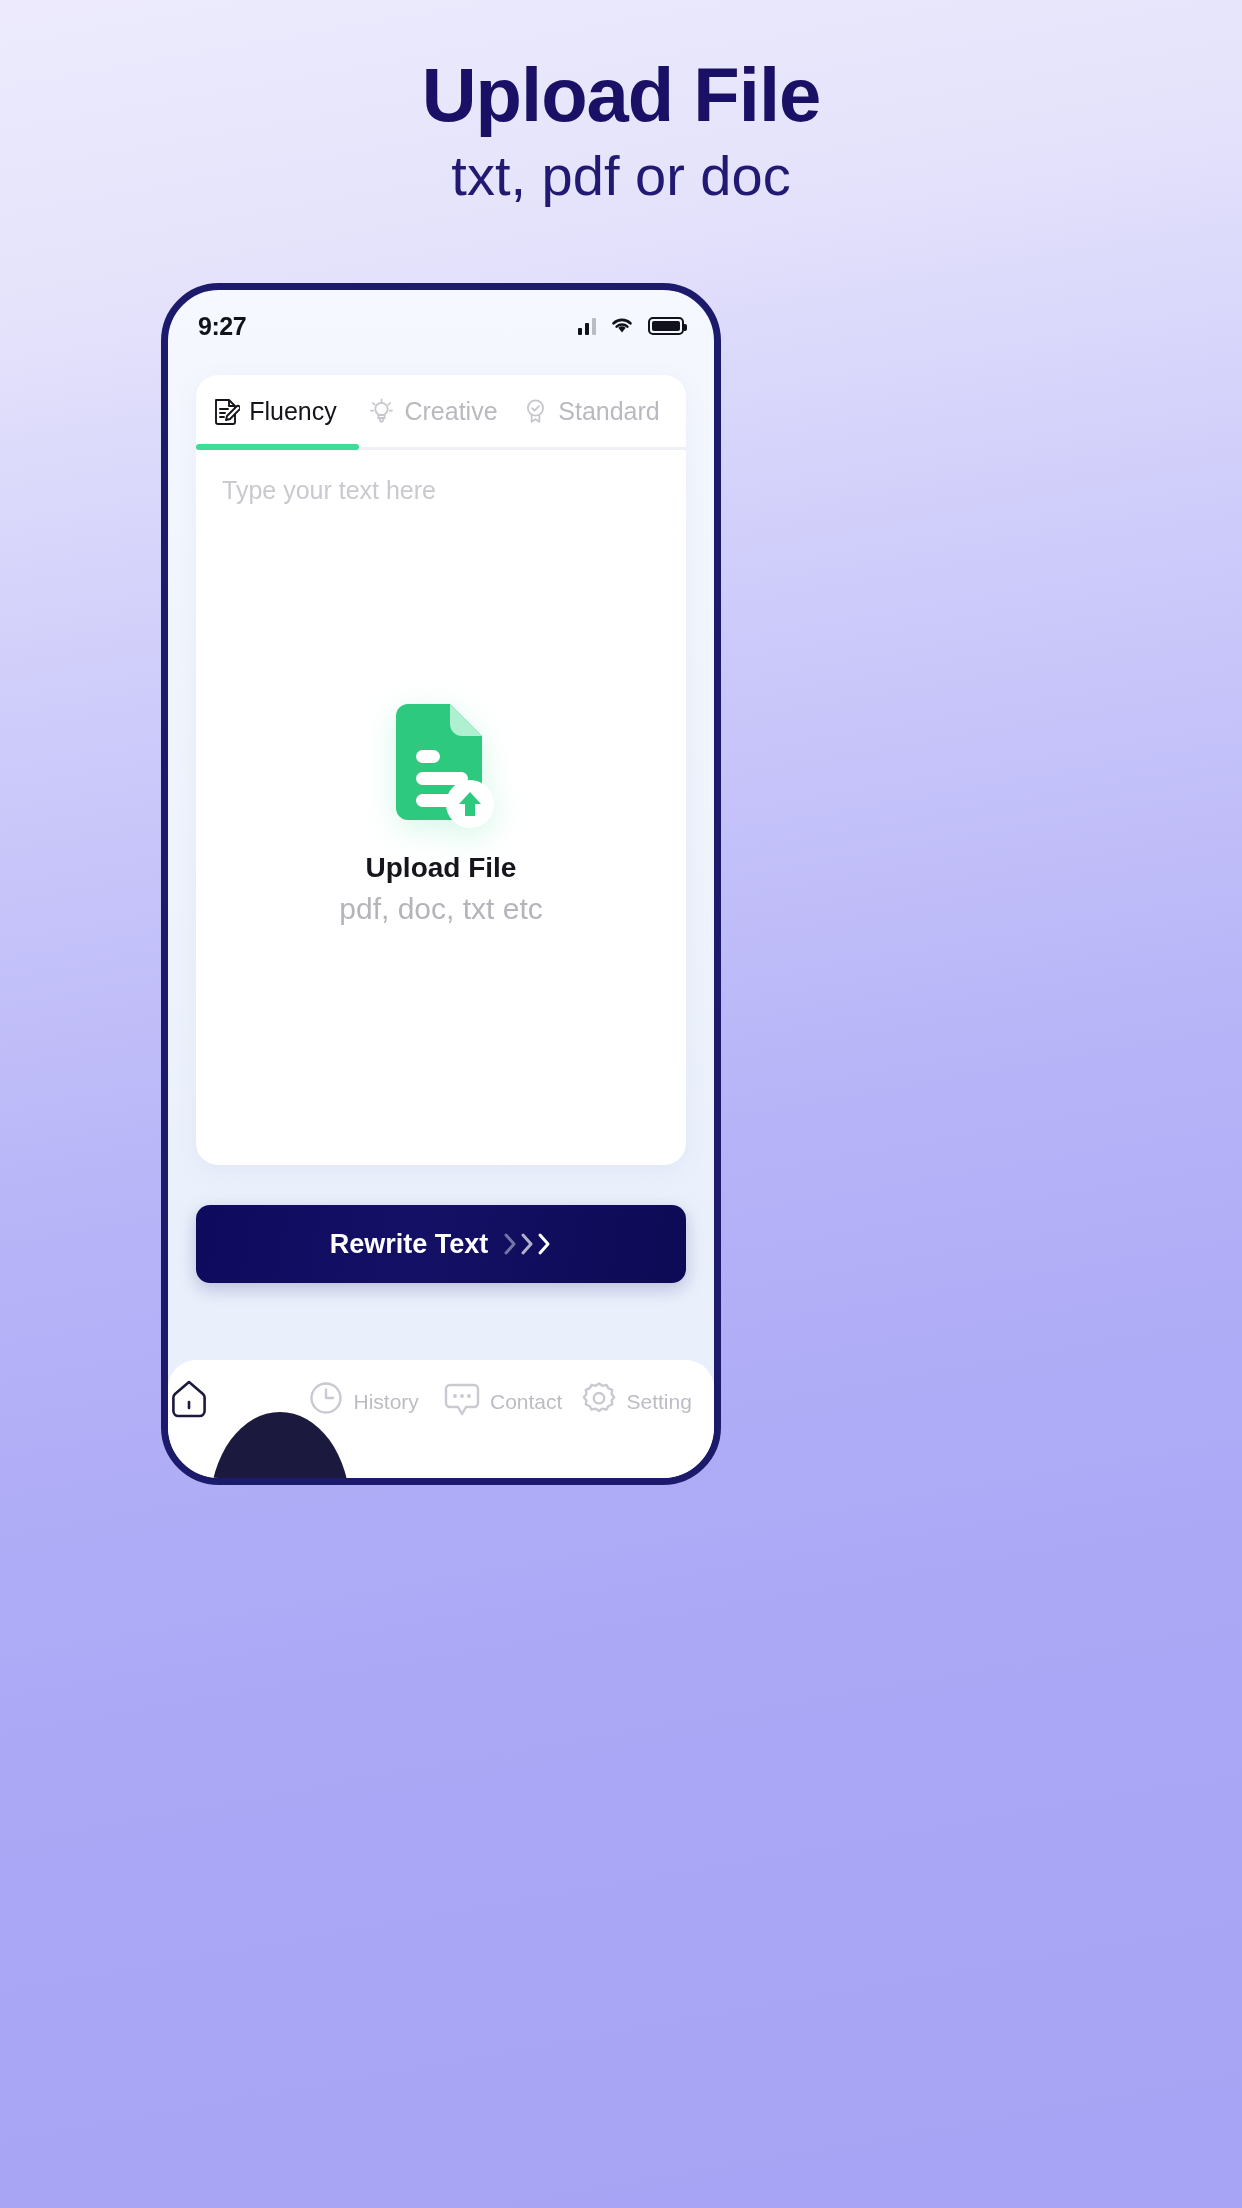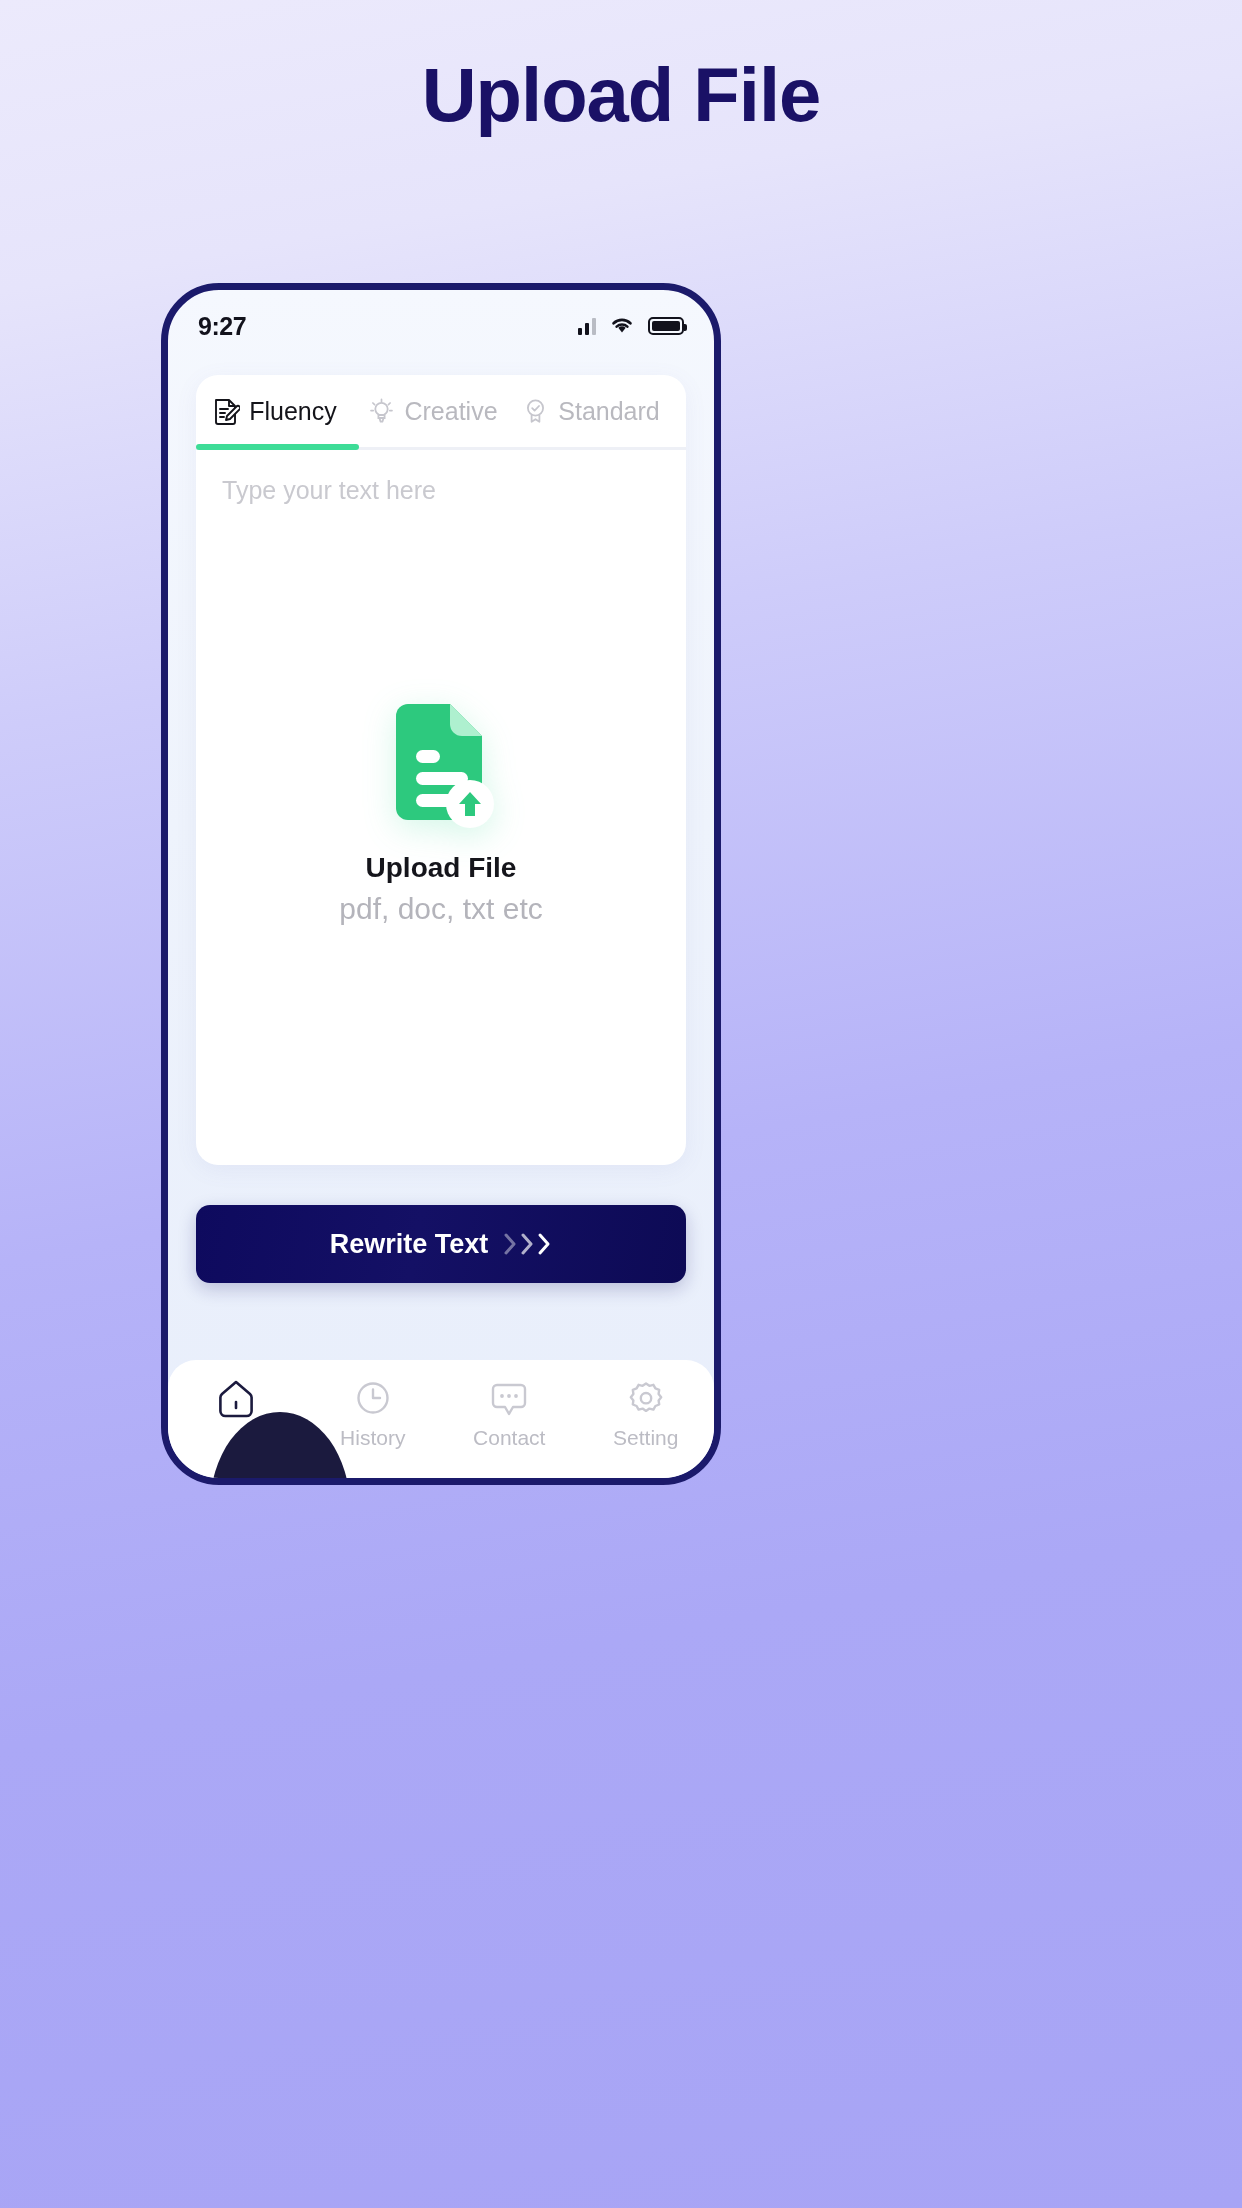--- a/index.html
+++ b/index.html
@@ -93,32 +93,33 @@
   .chev svg:nth-child(1){ opacity:0.42; }
   .chev svg:nth-child(2){ opacity:0.68; }
   .chev svg:nth-child(3){ opacity:1; }
 
   
   .navbar {
     position:absolute; left:0; right:0; bottom:0; height:118px; background:#ffffff;
     border-radius:28px 28px 46px 46px; display:flex; align-items:flex-start;
     padding-top:18px; overflow:hidden;
   }
-  .navitem { flex:1; display:flex; flex-direction:column; align-items:center; gap:0; position:relative; z-index:2;}
+  .navitem { flex:1; display:flex; flex-direction:row; align-items:center; gap:7px; position:relative; z-index:2;}
   .navitem .nlabel { font-size:21px; color:#bcbcc4; }
   .nav-blob {
     position:absolute; left:42px; bottom:-30px; width:140px; height:96px;
     background:#1b1a3e; border-radius:50% 50% 0 0 / 100% 100% 0 0; z-index:1;
   }
 </style>
 </head>
 <body>
 
 <div class="promo">
   <div class="promo-title">Upload File</div>
+  <div class="promo-sub">txt, pdf or doc</div>
 </div>
 
 <div class="phone">
 
   <div class="statusbar">
     <div class="clock">9:27</div>
     <div class="status-icons">
       <span class="sig">
           <i></i>
           <i></i>

